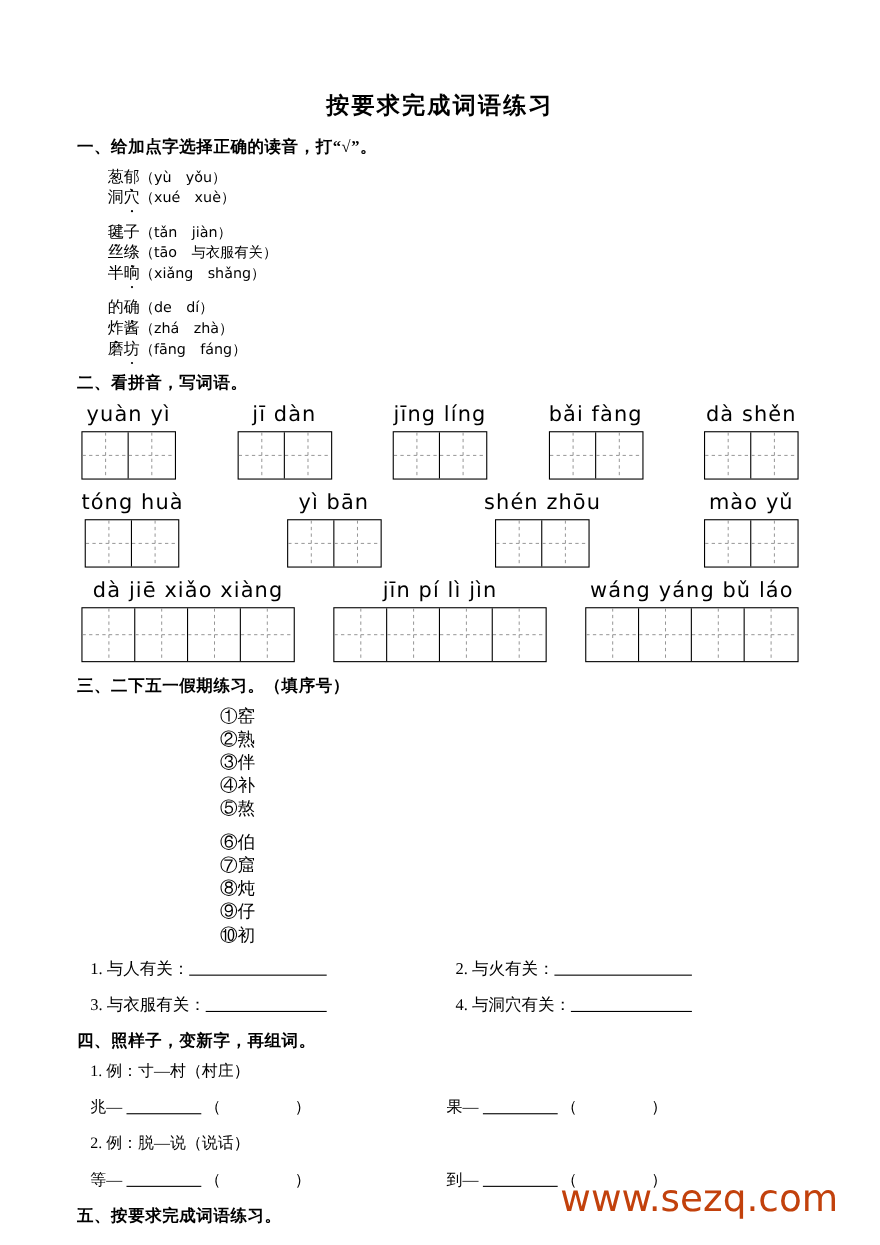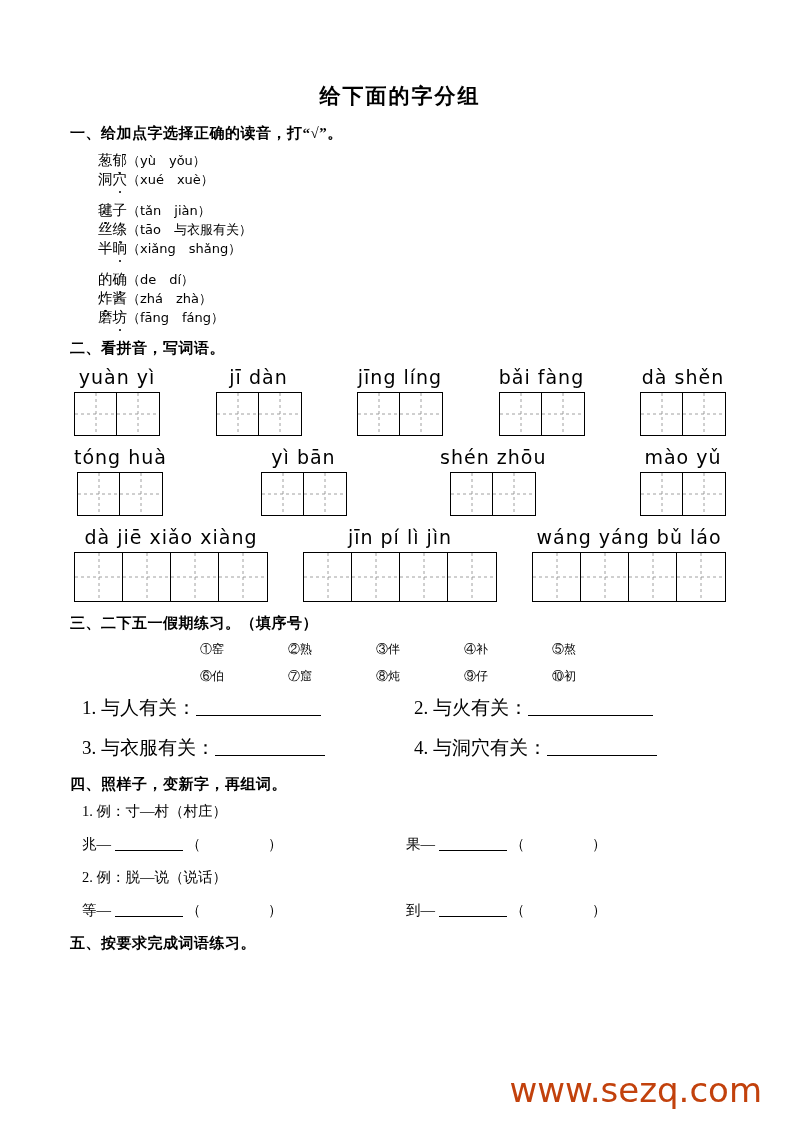--- a/index.html
+++ b/index.html
@@ -118,29 +118,30 @@
   .s2-row-long {
     display: flex;
     justify-content: space-between;
     margin-bottom: 8px;
     padding: 0 4px;
   }
   
   .s3-items {
     display: flex;
     padding-left: 130px;
-    font-size: 12px;
+    font-size: 16px;
     margin-bottom: 10px;
+    flex-direction: column;
   }
   .s3-item {
     width: 88px;
   }
   .s3-qrow {
     display: flex;
-    font-size: 19px;
+    font-size: 15px;
     margin-bottom: 14px;
     padding-left: 12px;
     gap: 16px;
   }
   .s3-q {
     width: 360px;
   }
   .blank-line {
     display: inline-block;
     border-bottom: 1px solid #000;
@@ -173,21 +174,21 @@
     color: #c2410c;
     letter-spacing: 0px;
     font-weight: 500;
   }
 </style>
 </head>
 <body>
 
 <div class="page">
 
-  <h1 class="doc-title">给下面的字分组</h1>
+  <h1 class="doc-title">按要求完成词语练习</h1>
 
   <div class="section-title">一、给加点字选择正确的读音，打“√”。</div>
   <div class="s1">
     <div class="s1-row">
       <div class="s1-cell">
         <span>葱</span><span class="dotted">郁</span><span class="py">（yù　yǒu）</span>
       </div>
       <div class="s1-cell">
         <span>洞</span><span class="dotted">穴</span><span class="py">（xué　xuè）</span>
       </div>

